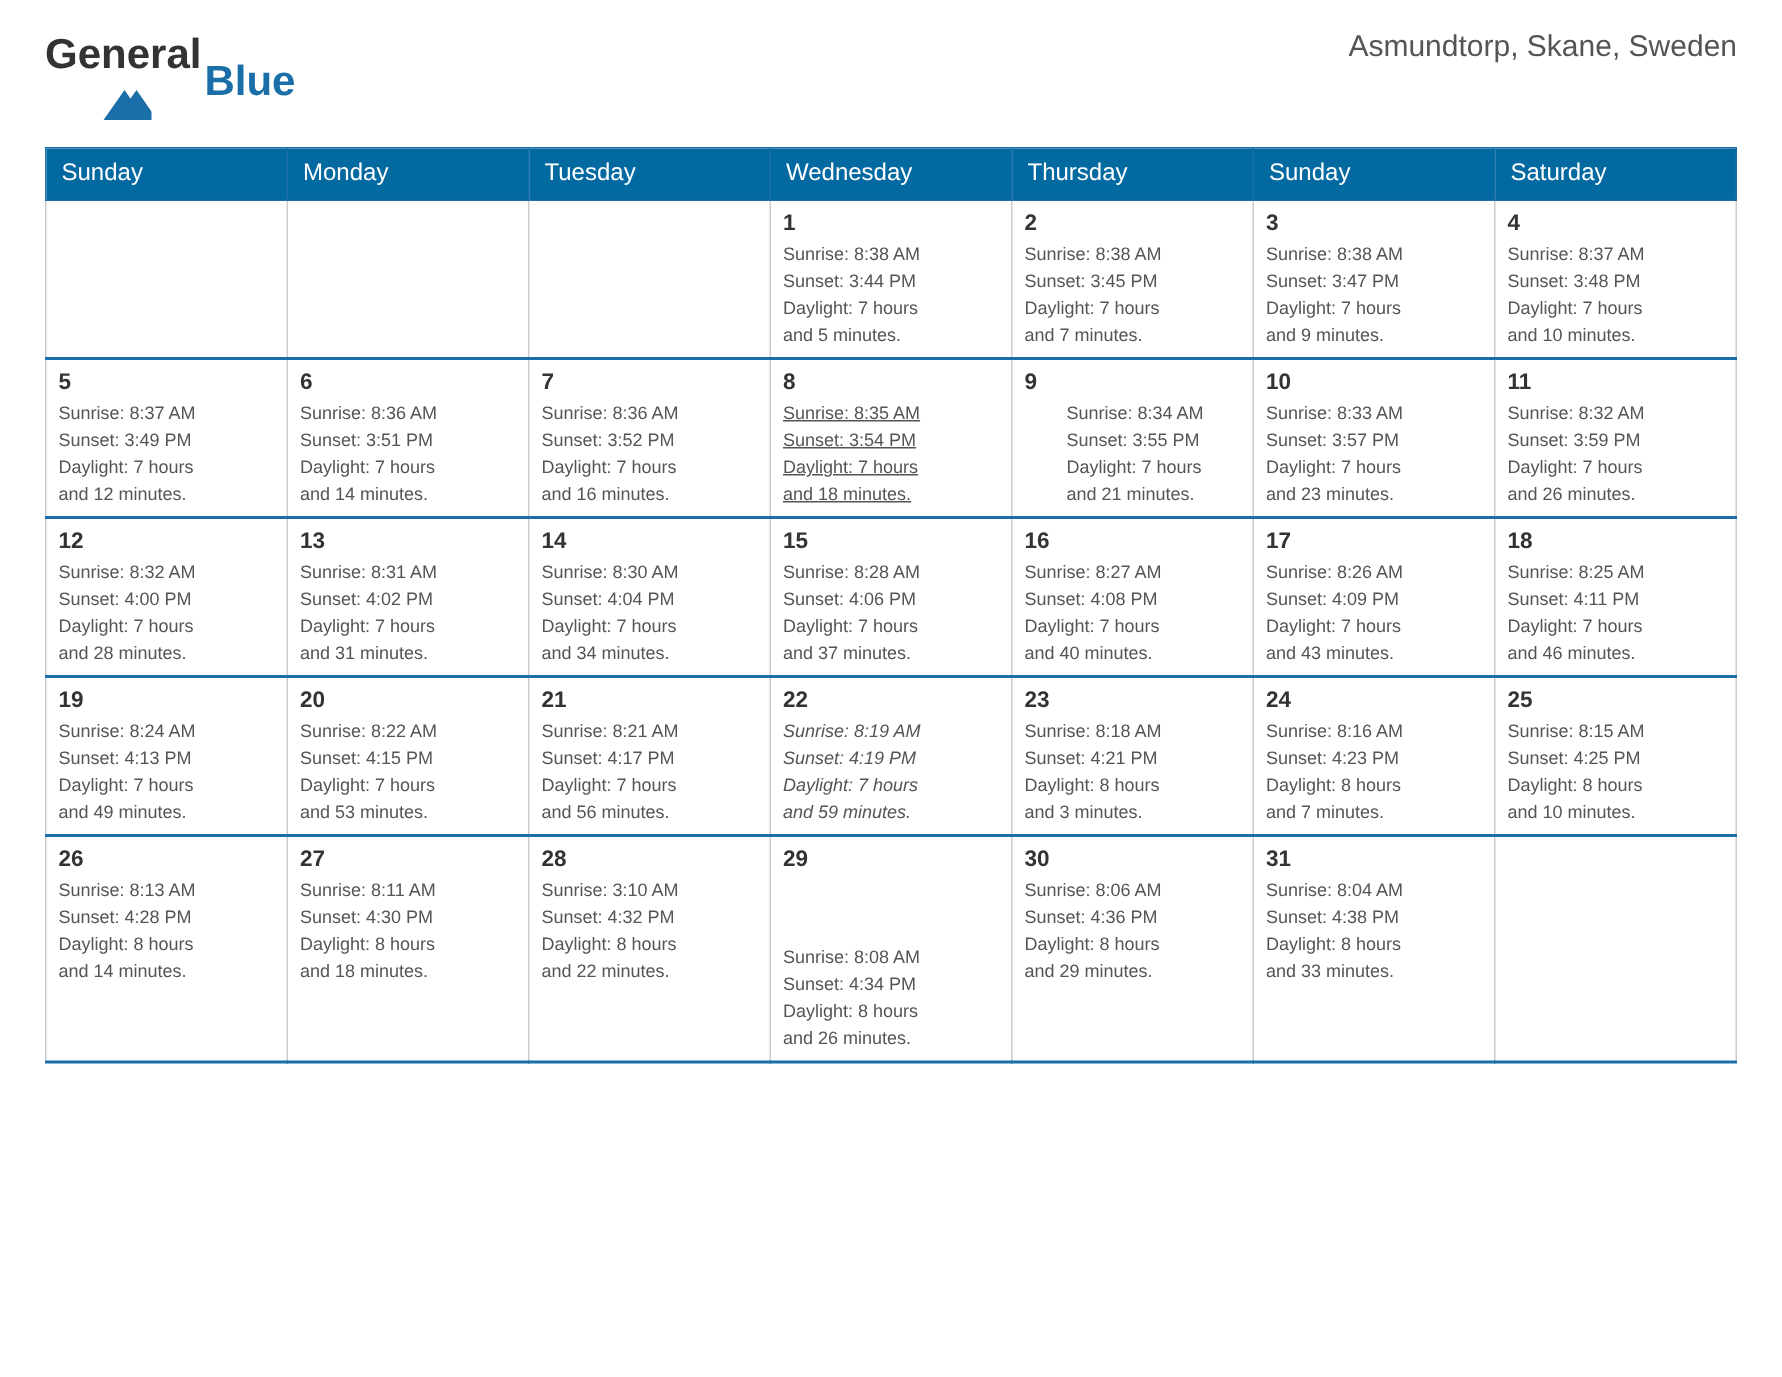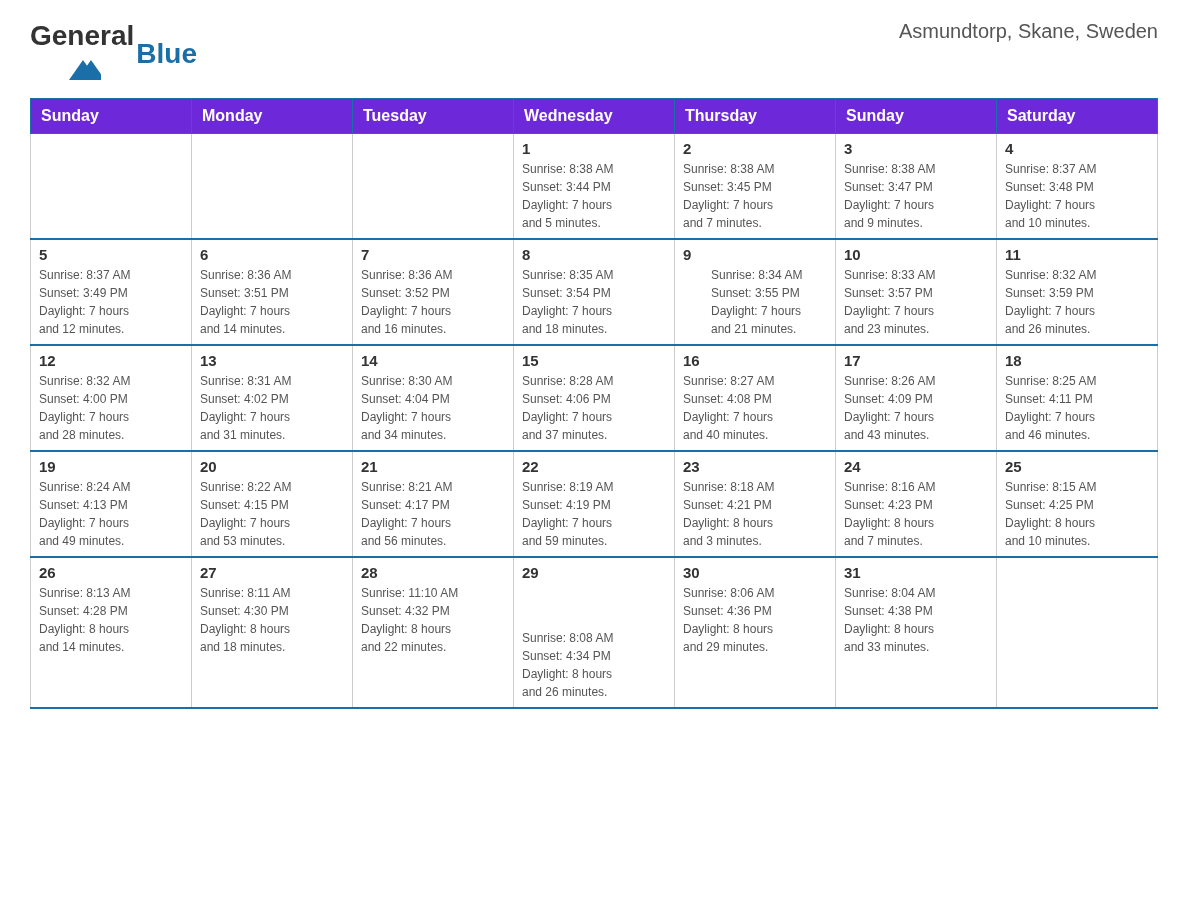--- a/index.html
+++ b/index.html
@@ -48,24 +48,24 @@
     .location {
       font-size: 20px;
       color: #555;
     }
     table {
       width: 100%;
       border-collapse: collapse;
       margin-top: 10px;
     }
     thead tr th {
-      background-color: #6d28d9;
+      background-color: #0369a1;
       color: #fff;
       font-size: 16px;
-      font-weight: bold;
+      font-weight: normal;
       padding: 8px 10px;
       text-align: left;
       border: 1px solid #1a6fa8;
     }
     tbody tr td {
       vertical-align: top;
       padding: 6px 8px;
       border: 1px solid #ccc;
       font-size: 12.5px;
       color: #333;
@@ -176,21 +176,21 @@
         </td>
         <td>
           <span class="day-number">7</span>
           <div class="day-info" style="white-space: pre-line;">Sunrise: 8:36 AM
 Sunset: 3:52 PM
 Daylight: 7 hours
 and 16 minutes.</div>
         </td>
         <td>
           <span class="day-number">8</span>
-          <div class="day-info" style="white-space: pre-line;">Sunrise: 8:35 AM
+          <div class="day-info" style="white-space: pre-line; text-decoration: underline;">Sunrise: 8:35 AM
 Sunset: 3:54 PM
 Daylight: 7 hours
 and 18 minutes.</div>
         </td>
         <td>
           <span class="day-number">9</span>
           <div class="day-info" style="white-space: pre-line; margin-left: 28px;">Sunrise: 8:34 AM
 Sunset: 3:55 PM
 Daylight: 7 hours
 and 21 minutes.</div>
@@ -278,21 +278,21 @@
         </td>
         <td>
           <span class="day-number">21</span>
           <div class="day-info" style="white-space: pre-line;">Sunrise: 8:21 AM
 Sunset: 4:17 PM
 Daylight: 7 hours
 and 56 minutes.</div>
         </td>
         <td>
           <span class="day-number">22</span>
-          <div class="day-info" style="white-space: pre-line;">Sunrise: 8:19 AM
+          <div class="day-info" style="white-space: pre-line; font-style: italic;">Sunrise: 8:19 AM
 Sunset: 4:19 PM
 Daylight: 7 hours
 and 59 minutes.</div>
         </td>
         <td>
           <span class="day-number">23</span>
           <div class="day-info" style="white-space: pre-line;">Sunrise: 8:18 AM
 Sunset: 4:21 PM
 Daylight: 8 hours
 and 3 minutes.</div>
@@ -322,21 +322,21 @@
         </td>
         <td>
           <span class="day-number">27</span>
           <div class="day-info" style="white-space: pre-line;">Sunrise: 8:11 AM
 Sunset: 4:30 PM
 Daylight: 8 hours
 and 18 minutes.</div>
         </td>
         <td>
           <span class="day-number">28</span>
-          <div class="day-info" style="white-space: pre-line;">Sunrise: 11:10 AM
+          <div class="day-info" style="white-space: pre-line;">Sunrise: 3:10 AM
 Sunset: 4:32 PM
 Daylight: 8 hours
 and 22 minutes.</div>
         </td>
         <td>
           <span class="day-number">29</span>
           <div class="day-info" style="white-space: pre-line; margin-top: 48px;">Sunrise: 8:08 AM
 Sunset: 4:34 PM
 Daylight: 8 hours
 and 26 minutes.</div>

